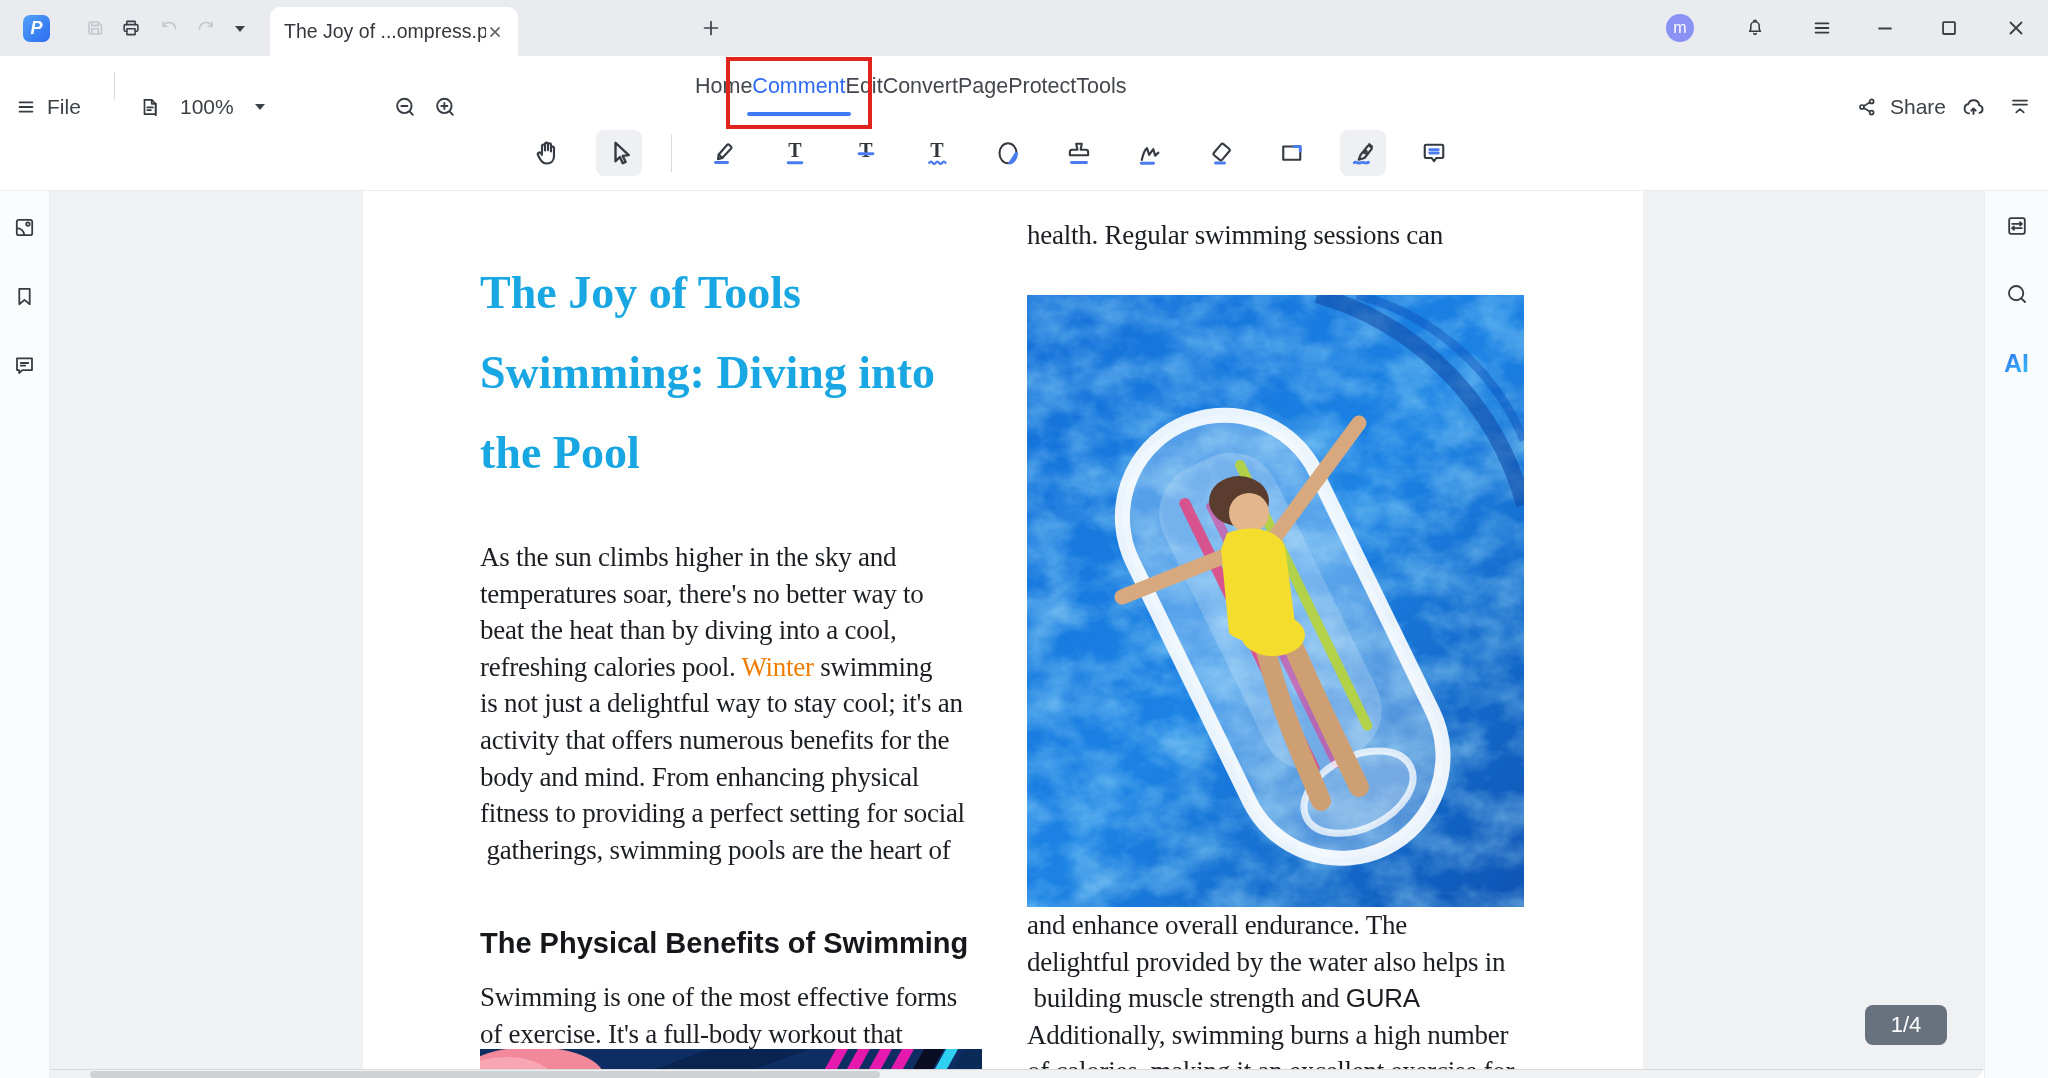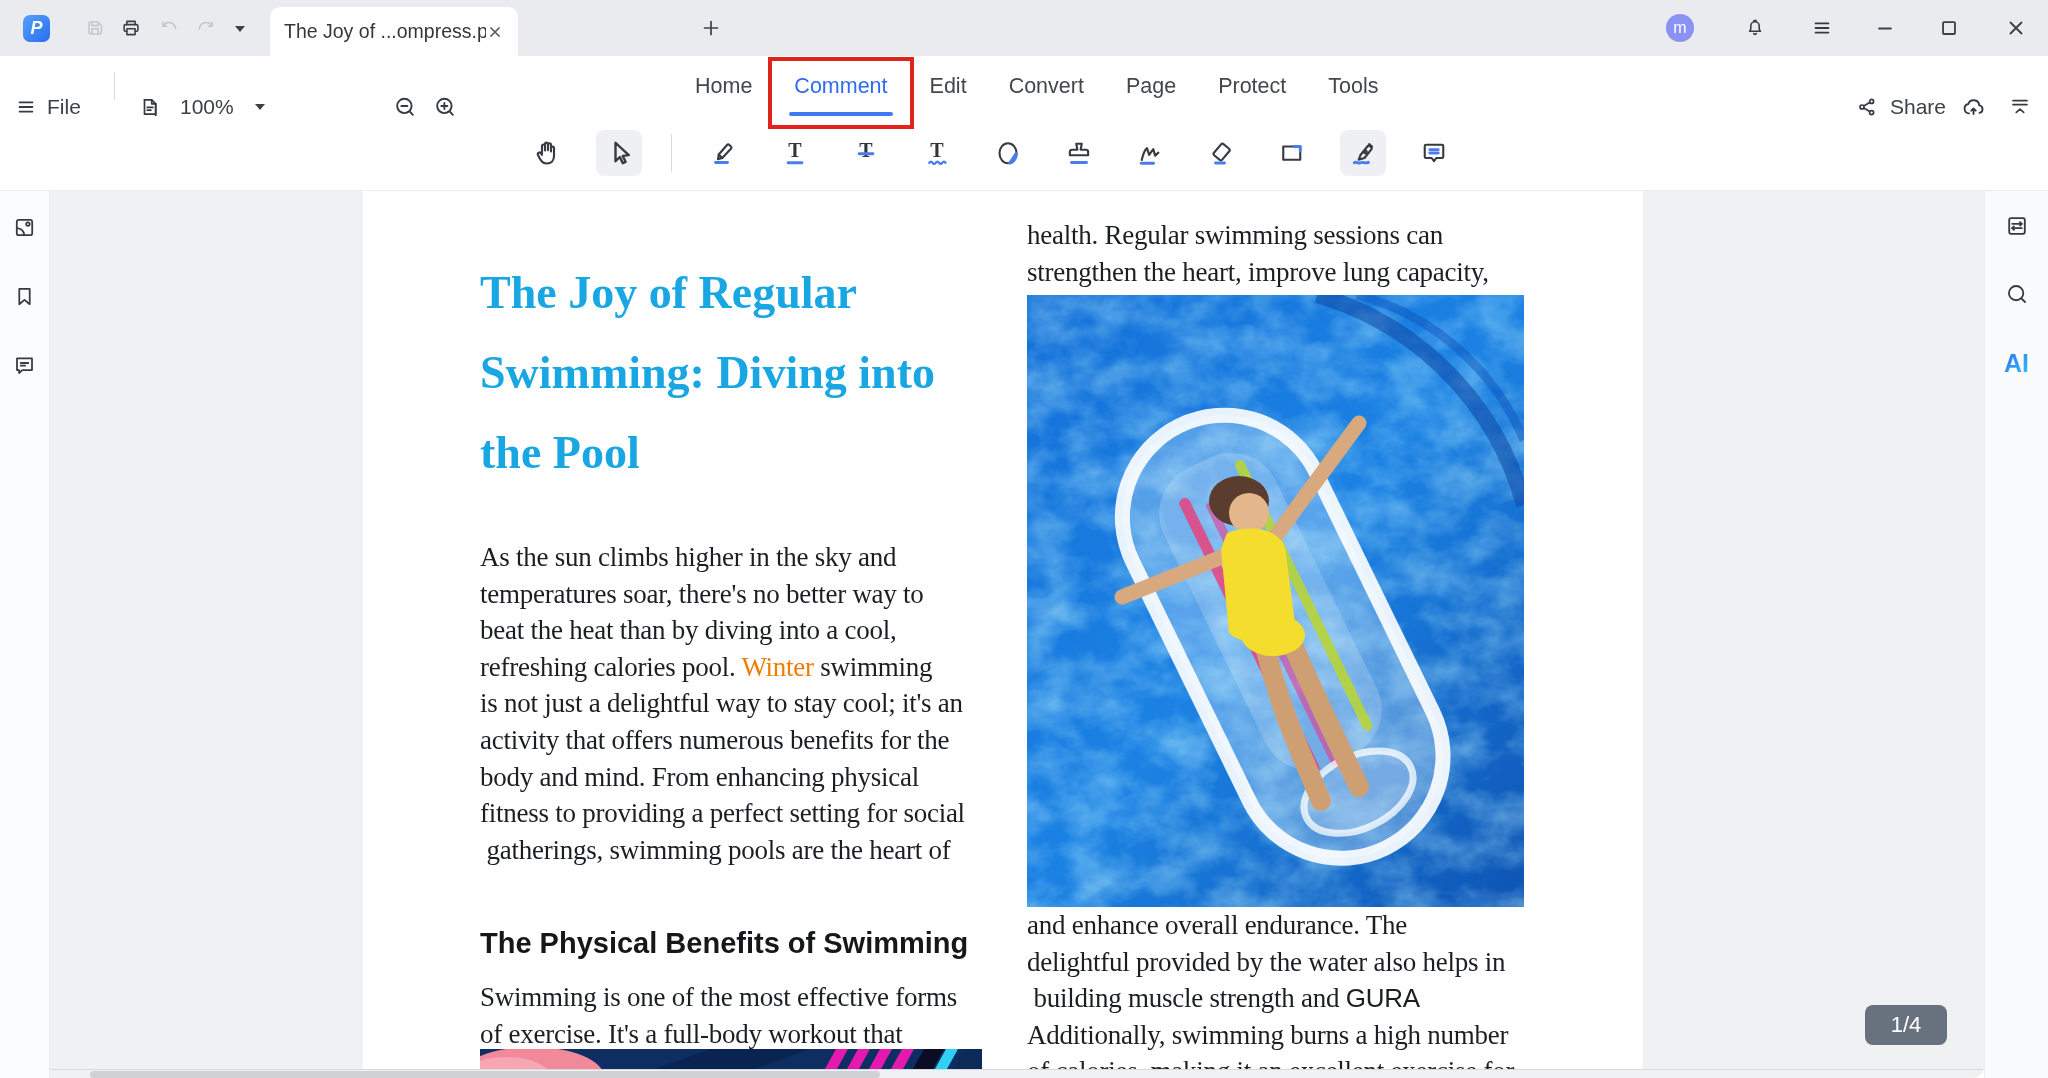--- a/index.html
+++ b/index.html
@@ -15,21 +15,21 @@
   .tb-ic{top:17px;width:22px;height:22px;}
   #doc-tab{left:270px;top:7px;width:248px;height:49px;background:#fff;border-radius:10px 10px 0 0;display:flex;align-items:center;padding:0 14px;box-sizing:border-box;}
   #doc-tab .t{flex:1;font-size:19.5px;color:#33373c;white-space:nowrap;overflow:hidden;}
   #newtab{left:700px;top:17px;width:22px;height:22px;}
   #avatar{left:1666px;top:14px;width:28px;height:28px;border-radius:50%;background:#8a93f5;color:#fff;font-size:16px;display:flex;align-items:center;justify-content:center;}
   
   #menubar{left:0;top:56px;width:2048px;height:60px;background:#fff;}
   .mb-item{position:absolute;top:0;height:60px;display:flex;align-items:center;margin-top:21px;}
   .mb-label{font-size:21px;color:#3c4147;}
   #mb-divider{left:114px;top:16px;width:1px;height:28px;background:#d9dbde;}
-  #navtabs{position:absolute;left:695px;top:0;height:60px;display:flex;gap:42px;}
+  #navtabs{position:absolute;left:695px;top:0;height:60px;display:flex;}
   .nav-tab{position:relative;display:flex;align-items:center;height:100%;font-size:21.5px;color:#43474d;cursor:default;}
   .nav-tab.active{color:#2e6bf2;}
   .nav-underline{position:absolute;left:-5px;right:-5px;bottom:0;height:4px;border-radius:2px;background:#3f7af5;}
   #red-annotation{position:absolute;left:-26px;right:-26px;top:1px;bottom:-13px;border:4px solid #e0241b;z-index:6;pointer-events:none;}
   
   #toolbar{left:0;top:116px;width:2048px;height:75px;background:#fff;border-bottom:1px solid #ebecee;box-sizing:border-box;}
   #tool-row{position:absolute;left:525px;top:14px;display:flex;gap:25px;align-items:center;}
   .tool{width:46px;height:46px;border-radius:8px;display:flex;align-items:center;justify-content:center;}
   .tool.sel{background:#eef0f3;}
   .tool svg{width:30px;height:30px;}
@@ -336,21 +336,21 @@
           <path d="M4.8 5.2h14.4v11.2H10l-3.2 2.8v-2.8H4.8z"></path>
           <path d="M8.4 9.6h7.2M8.4 12.2h4.2"></path>
         </svg>
     </div>
   </div>
 
   <div id="doc-area" class="abs">
     <div id="page" class="abs">
 
       <div id="col1-title" class="abs">
-        <div class="title-line">The Joy of Regular</div>
+        <div class="title-line">The Joy of Tools</div>
         <div class="title-line">Swimming: Diving into</div>
         <div class="title-line">the Pool</div>
       </div>
 
       <div id="intro" class="abs">
         <div class="tline">As the sun climbs higher in the sky and</div>
         <div class="tline">temperatures soar, there's no better way to</div>
         <div class="tline">beat the heat than by diving into a cool,</div>
         <div class="tline"><span>refreshing calories pool. </span><span class="hl-orange">Winter</span><span> swimming</span></div>
         <div class="tline">is not just a delightful way to stay cool; it's an</div>
@@ -380,21 +380,20 @@
             <path d="M406 29l16-29h12l-16 29z"></path>
           </g>
           <path d="M428 29l16-29h20l-16 29z" fill="#0a0d24"></path>
           <path d="M450 29l16-29h12l-16 29z" fill="#2fd0f2"></path>
           <path d="M468 29l16-29h18v29z" fill="#0c2a58"></path>
         </svg>
       </div>
 
       <div id="col2-top" class="abs">
         <div class="tline">health. Regular swimming sessions can</div>
-        <div class="tline">strengthen the heart, improve lung capacity,</div>
       </div>
 
       <div id="pool" class="abs">
         <svg viewBox="0 0 497 612" preserveAspectRatio="none" style="width:497px;height:612px">
           <defs>
             <linearGradient id="wg" x1="0" y1="0" x2="1" y2="1">
               <stop offset="0" stop-color="#1470d8"></stop>
               <stop offset="0.5" stop-color="#1b82e4"></stop>
               <stop offset="1" stop-color="#0d54b4"></stop>
             </linearGradient>

